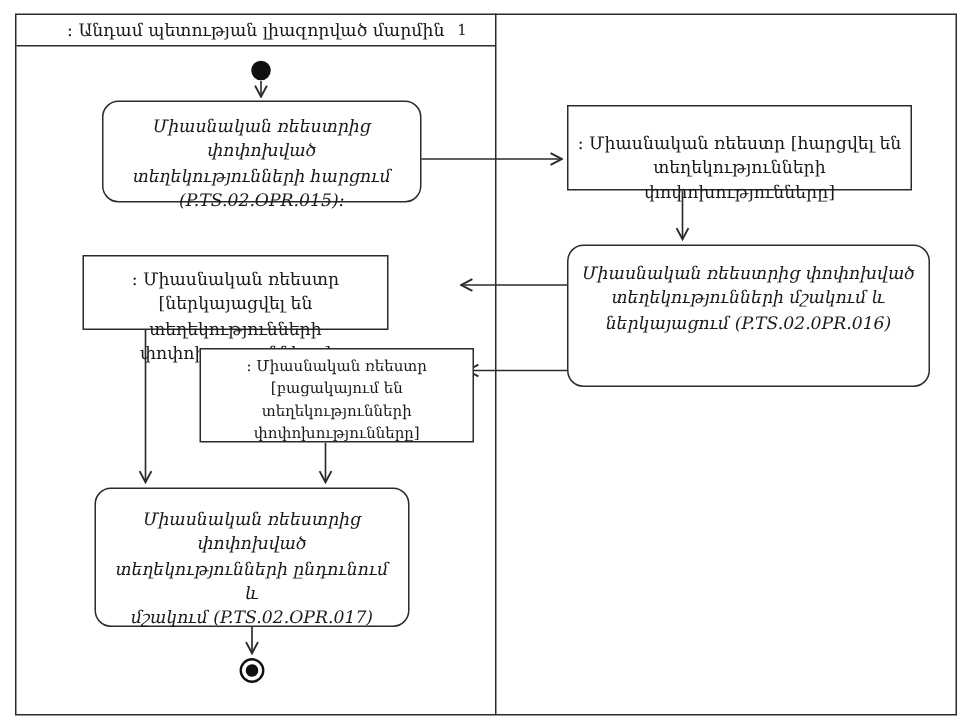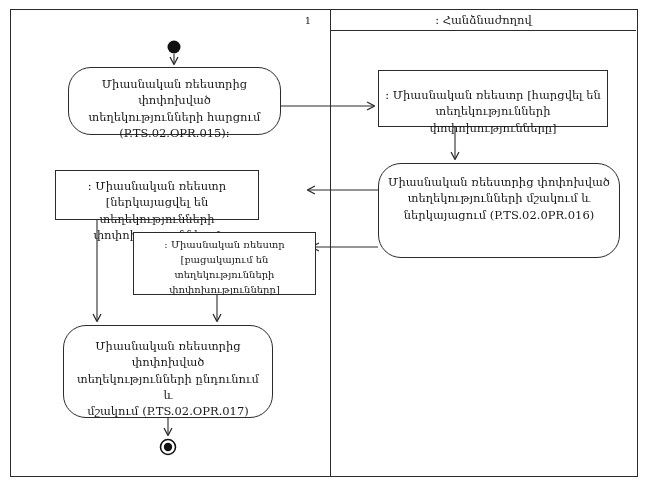--- a/index.html
+++ b/index.html
@@ -14,42 +14,42 @@
     display:flex;align-items:center;justify-content:center;font-size:11.5px;}
   .lane-header.left{left:11px;width:319px;}
   .lane-header.right{left:331px;width:305px;}
   .lane-marker{position:absolute;left:300px;top:12px;width:16px;height:16px;font-size:10px;
     display:flex;align-items:center;justify-content:center;}
   
   svg.connectors{position:absolute;left:0;top:0;width:647px;height:484px;z-index:2;}
   
   .node{position:absolute;z-index:3;background:#fff;border:1px solid #2b2b2b;
     box-sizing:border-box;text-align:center;white-space:pre-line;line-height:1.42;}
-  .activity{border-radius:23px;font-size:11.5px;}
+  .activity{border-radius:11px;font-size:11.5px;font-style:italic;}
   .object{border-radius:0;font-size:11.5px;}
   #box1{left:68px;top:67px;width:213px;height:68px;padding:8px 6px 0 6px;}
   #boxA{left:378px;top:70px;width:230px;height:57px;padding:16px 4px 0 4px;}
   #boxB{left:378px;top:163px;width:242px;height:95px;padding:10px 6px 0 6px;}
   #box2{left:55px;top:170px;width:204px;height:50px;padding:7px 4px 0 4px;}
   #box3{left:133px;top:232px;width:183px;height:63px;padding:4px 3px 0 3px;font-size:10px;line-height:1.5;}
   #box4{left:63px;top:325px;width:210px;height:93px;padding:12px 8px 0 8px;}
 </style>
 </head>
 <body>
 
 <div id="canvas">
 
   <div class="frame"></div>
   <div class="lane-divider"></div>
 
+  <div class="lane-header left">
+    <span>: Անդամ պետության լիազորված մարմին</span>
+  </div>
   <div class="lane-marker">1</div>
 
-  <div class="lane-header right">
-    <span>: Հանձնաժողով</span>
-  </div>
 
   <svg class="connectors" viewBox="0 0 647 484" xmlns="http://www.w3.org/2000/svg">
     <defs>
       <marker id="arr" viewBox="0 0 10 10" refX="8.5" refY="5" markerWidth="9" markerHeight="9" orient="auto-start-reverse">
         <path d="M 1.5 1 L 9 5 L 1.5 9" fill="none" stroke="#2b2b2b" stroke-width="1.3"></path>
       </marker>
     </defs>
     <g stroke="#2b2b2b" stroke-width="1.1" fill="none">
       <path d="M 174 54 V 64" marker-end="url(#arr)"></path>
       <path d="M 281 106 H 374" marker-end="url(#arr)"></path>

